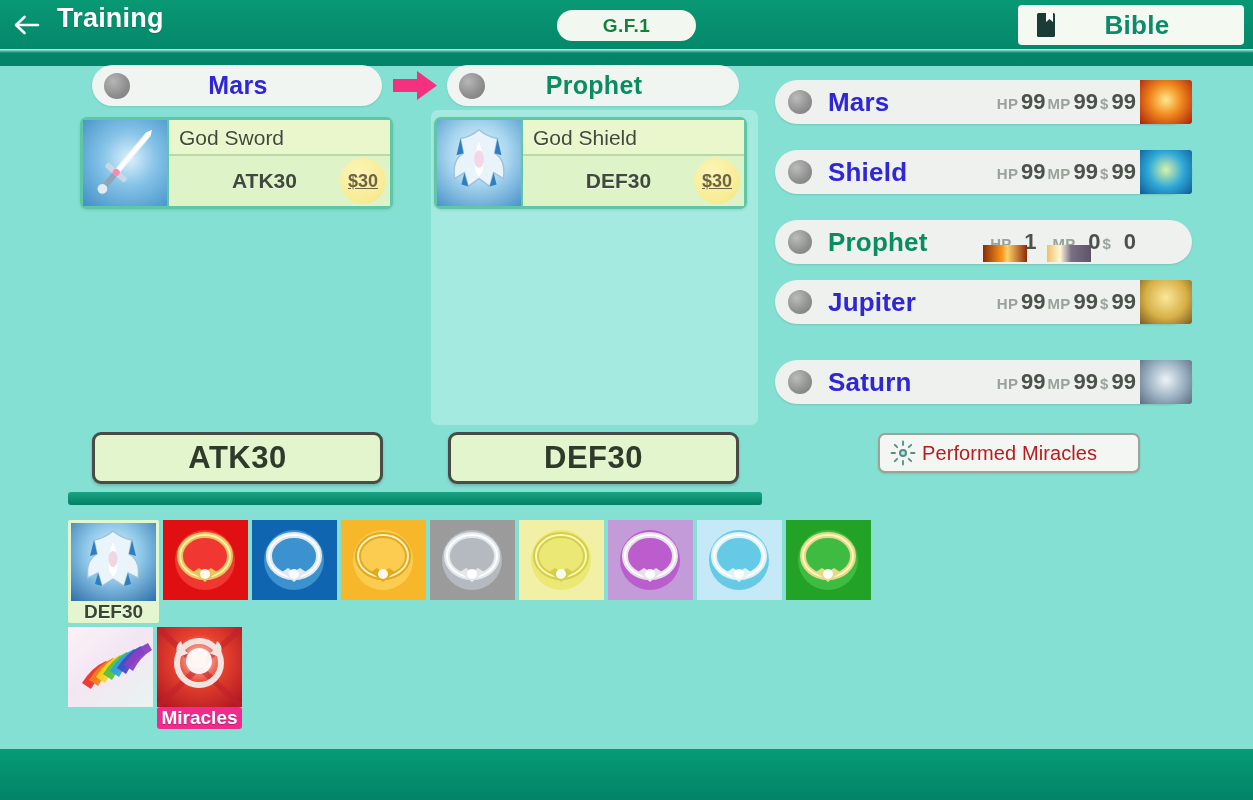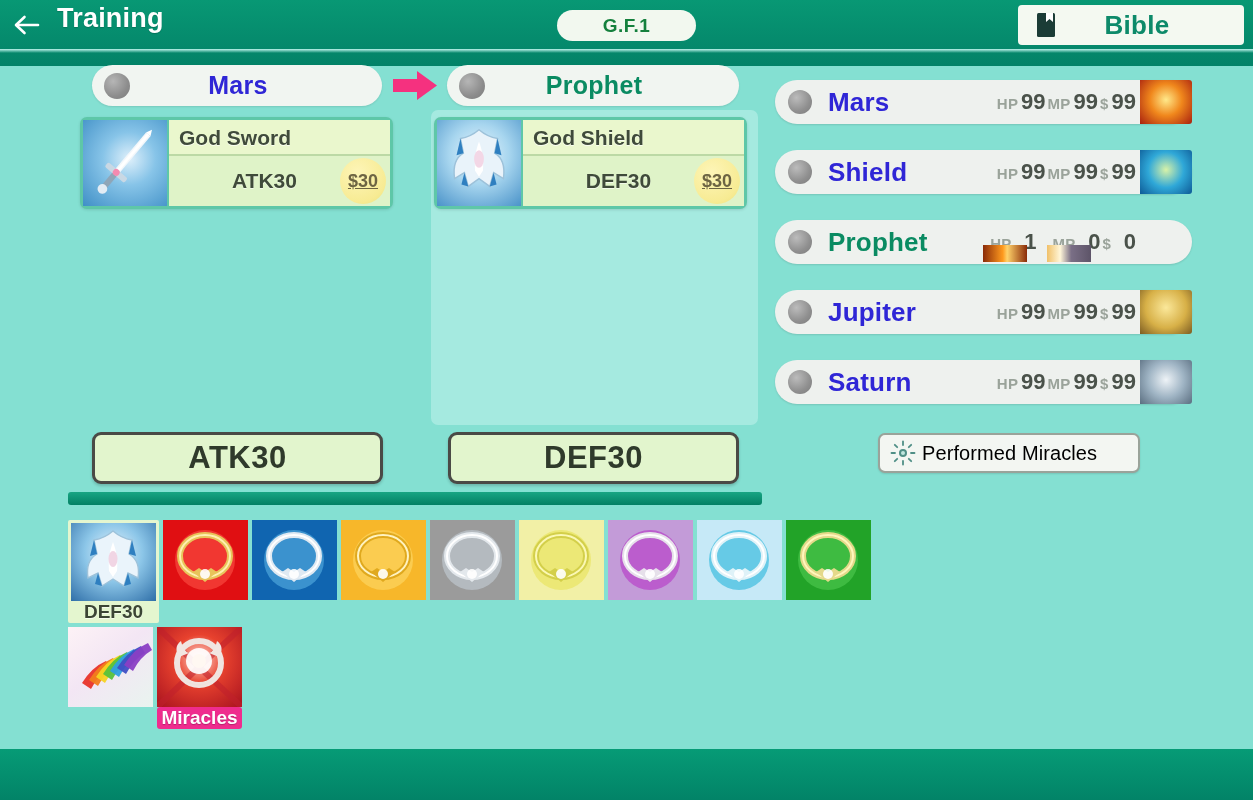--- a/index.html
+++ b/index.html
@@ -133,21 +133,21 @@
   .equip-thumb {
     width: 86px; height: 86px; flex: 0 0 auto;
     border-right: 2px solid #5ec7a8;
     position: relative; overflow: hidden;
   }
   .equip-body { flex: 1; display: flex; flex-direction: column; position: relative; }
   .equip-name {
     height: 36px; line-height: 36px;
     background: #eaf7cd;
     border-bottom: 2px solid #bcd9a5;
-    font-size: 21px; font-weight: bold; color: #3f4a3a;
+    font-size: 21px; font-weight: normal; color: #3f4a3a;
     padding-left: 10px;
     text-shadow: 0 1px 0 rgba(255,255,255,0.7);
   }
   .equip-stat {
     flex: 1; background: #dff3c8;
     display: flex; align-items: center; justify-content: center;
     font-size: 21px; font-weight: bold; color: #3f4a3a;
     padding-right: 30px;
     text-shadow: 0 1px 0 rgba(255,255,255,0.6);
   }
@@ -275,21 +275,21 @@
     background: #f3f6f2;
     border: 2px solid #9aa39a;
     border-radius: 7px;
     display: flex; align-items: center;
     box-shadow: 0 1px 2px rgba(0,0,0,0.12);
     cursor: pointer;
   }
   .miracles-icon { margin-left: 10px; width: 26px; height: 26px; flex: 0 0 auto; }
   .miracles-label {
     margin-left: 6px;
-    font-size: 20px; color: #000000; font-weight: normal;
+    font-size: 20px; color: #b91c1c; font-weight: normal;
     letter-spacing: 0.1px;
   }
 
   
   .fill { position:absolute; inset:0; }
 </style>
 </head>
 <body>
 
 <div id="app">
@@ -585,21 +585,21 @@
             <span class="stat-val">0</span>
             <span class="minibar" style="background: linear-gradient(90deg, rgb(240, 192, 104) 0%, rgb(255, 246, 216) 30%, rgb(122, 111, 134) 55%, rgb(93, 84, 104) 100%);"></span>
           </span>
           <span class="stat-group">
             <span class="stat-key">$</span>
             <span class="stat-val">0</span>
           </span>
         </div>
         <span class="char-portrait" style="background: transparent;"></span>
       </div>
-      <div class="char-row" style="top: 290px;">
+      <div class="char-row" style="top: 280px;">
         <span class="char-dot"></span>
         <span class="char-name" style="color: rgb(47, 38, 214);">Jupiter</span>
         <div class="char-stats">
           <span class="stat-group">
             <span class="stat-key">HP</span>
             <span class="stat-val">99</span>
           </span>
           <span class="stat-group">
             <span class="stat-key">MP</span>
             <span class="stat-val">99</span>

